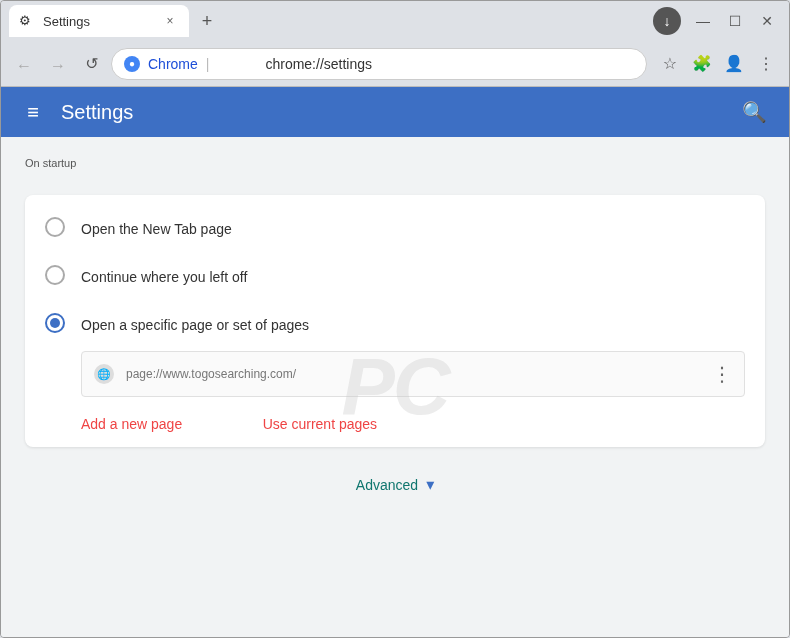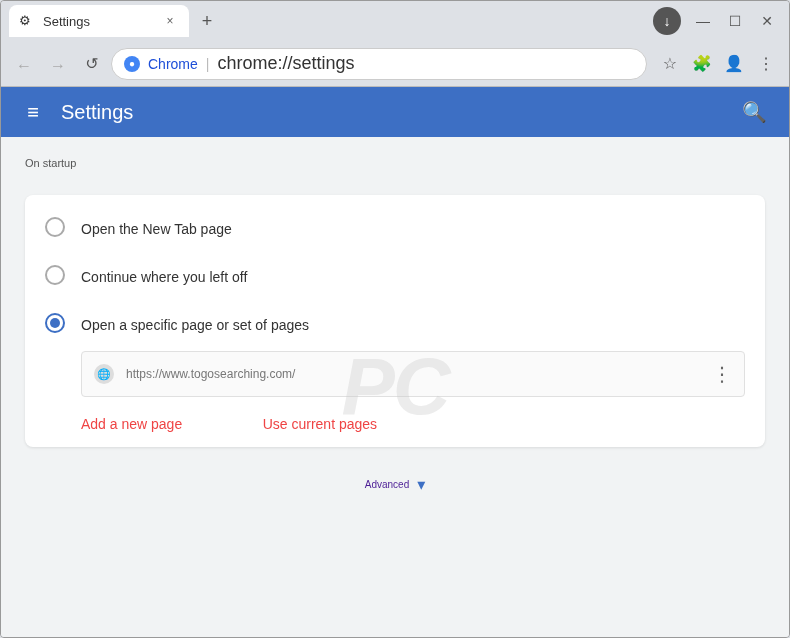--- a/index.html
+++ b/index.html
@@ -20,21 +20,21 @@
     .download-btn { width: 28px; height: 28px; display: flex; align-items: center; justify-content: center; background: #555; border-radius: 50%; color: white; font-size: 14px; margin-right: 4px; }
 
     
     .address-bar { background: #dee1e6; height: 46px; display: flex; align-items: center; padding: 0 8px; gap: 4px; border-bottom: 1px solid #bbb; }
     .nav-btn { width: 30px; height: 30px; display: flex; align-items: center; justify-content: center; border-radius: 50%; color: #555; cursor: pointer; font-size: 16px; }
     .nav-btn.disabled { color: #aaa; cursor: default; }
     .address-input-wrap { flex: 1; background: #fff; border-radius: 20px; height: 32px; display: flex; align-items: center; padding: 0 12px; gap: 8px; border: 1px solid #ccc; }
     .address-site-icon { width: 16px; height: 16px; border-radius: 50%; background: #4285f4; display: flex; align-items: center; justify-content: center; font-size: 10px; color: white; }
     .address-chrome-label { color: #1d4ed8; font-size: 14px; }
     .address-divider { color: #bbb; font-size: 14px; }
-    .address-url { color: #333; font-size: 18px; flex: 1; }
+    .address-url { color: #333; font-size: 14px; flex: 1; margin-left: 48px; }
     .address-actions { display: flex; gap: 2px; margin-left: 4px; }
     .addr-icon-btn { width: 30px; height: 30px; display: flex; align-items: center; justify-content: center; border-radius: 50%; color: #555; font-size: 16px; cursor: pointer; }
 
     
     .settings-app { flex: 1; display: flex; flex-direction: column; background: #f1f3f4; overflow: hidden; }
     .settings-header { background: #3d6fc4; height: 50px; display: flex; align-items: center; padding: 0 16px; gap: 12px; }
     .hamburger { color: white; font-size: 20px; cursor: pointer; display: flex; align-items: center; justify-content: center; width: 32px; height: 32px; border-radius: 50%; }
     .settings-title { color: white; font-size: 20px; font-weight: 500; flex: 1; }
     .search-icon-btn { color: white; font-size: 20px; cursor: pointer; display: flex; align-items: center; justify-content: center; width: 36px; height: 36px; border-radius: 50%; }
 
@@ -63,21 +63,21 @@
 
     
     .link-btn { padding: 10px 20px 6px 56px; display: inline-block; }
     .link-text { color: #ef4444; font-size: 14px; cursor: pointer; }
 
     
     .watermark { position: absolute; top: 50%; left: 50%; transform: translate(-50%, -50%); font-size: 80px; font-weight: 900; color: rgba(200,200,200,0.35); white-space: nowrap; pointer-events: none; font-style: italic; letter-spacing: -2px; z-index: 0; }
 
     
     .advanced-bar { display: flex; align-items: center; justify-content: center; padding: 12px; gap: 8px; }
-    .advanced-text { color: #4c1d95; font-size: 10px; cursor: pointer; }
+    .advanced-text { color: #0f766e; font-size: 14px; cursor: pointer; }
     .advanced-arrow { color: #3d6fc4; font-size: 16px; }
 
     
     .settings-content::-webkit-scrollbar { width: 8px; }
     .settings-content::-webkit-scrollbar-track { background: #e0e0e0; }
     .settings-content::-webkit-scrollbar-thumb { background: #bbb; border-radius: 4px; }
   </style>
 </head>
 <body>
 
@@ -149,21 +149,21 @@
             <div class="radio-inner"></div>
           </div>
           <span class="radio-label">Open a specific page or set of pages</span>
         </div>
 
         
         <div class="url-entry-section">
           <div class="url-item">
             <div class="url-site-icon">🌐</div>
             <div class="url-texts">
-              <div class="url-secondary">https://www.togosearching.com/</div>
+              <div class="url-secondary">page://www.togosearching.com/</div>
             </div>
             <div class="url-more-btn">⋮</div>
           </div>
         </div>
 
         
         <div class="link-btn">
           <span class="link-text">Add a new page</span>
         </div>
 

